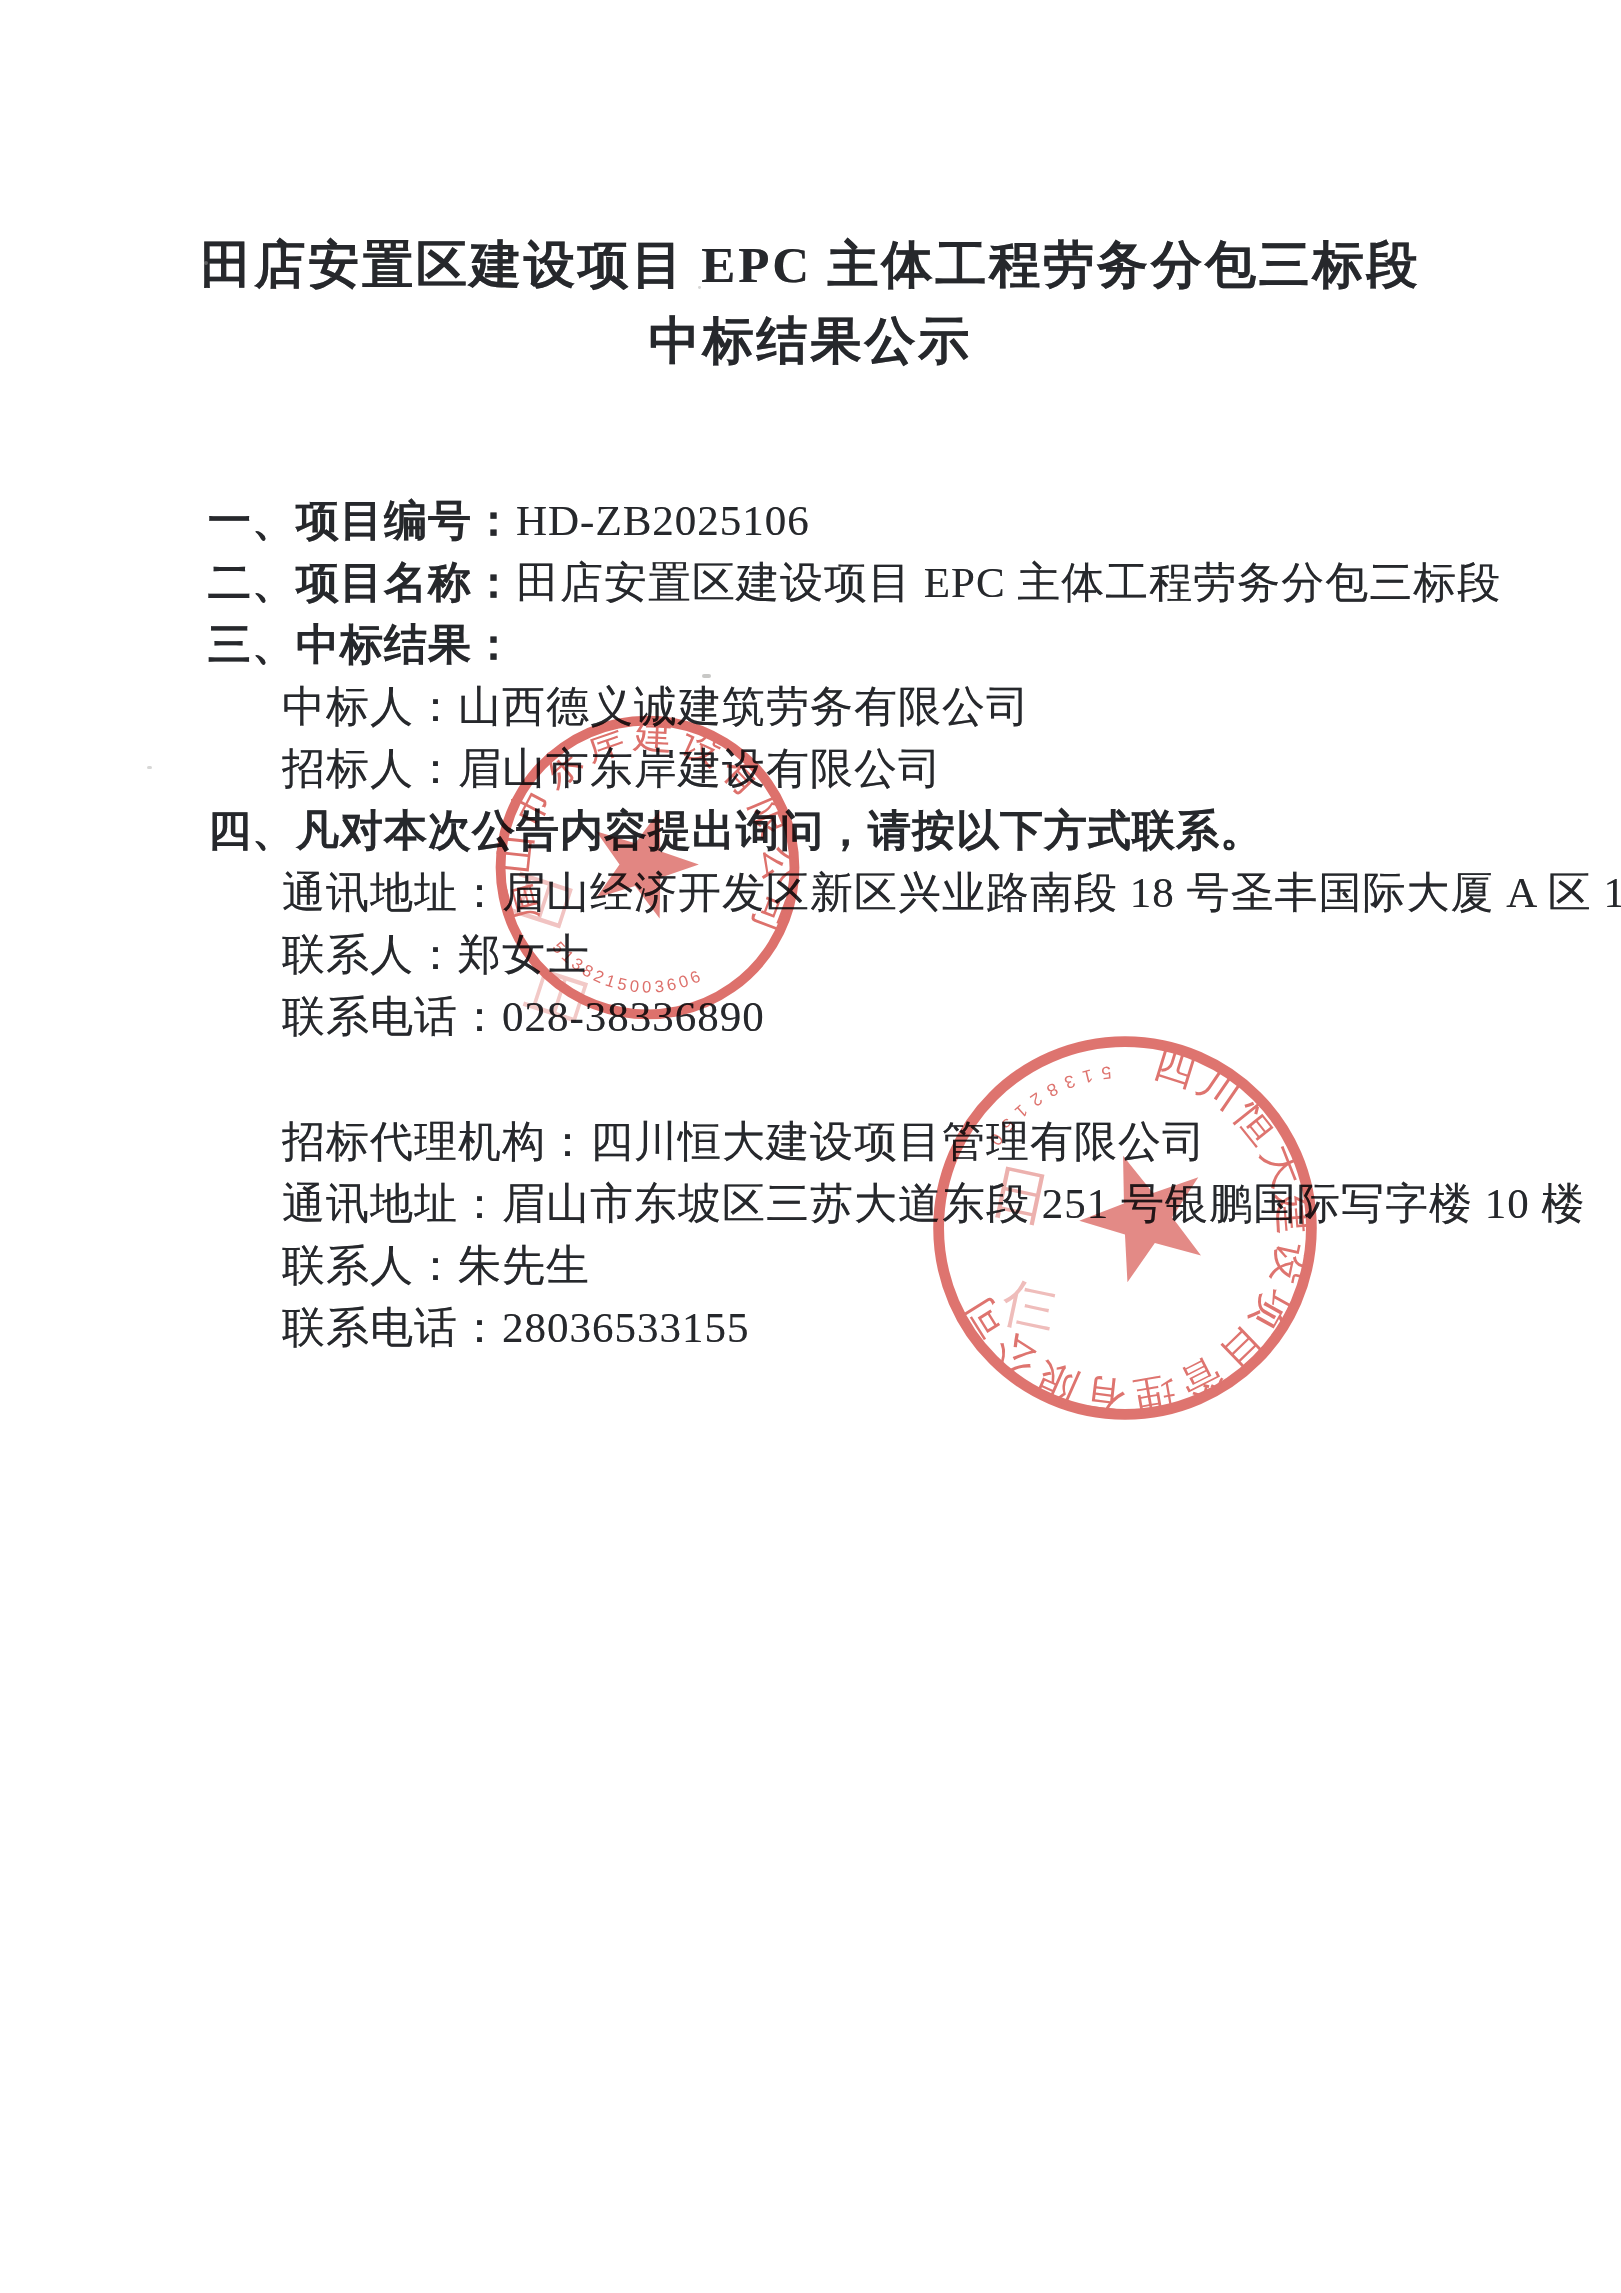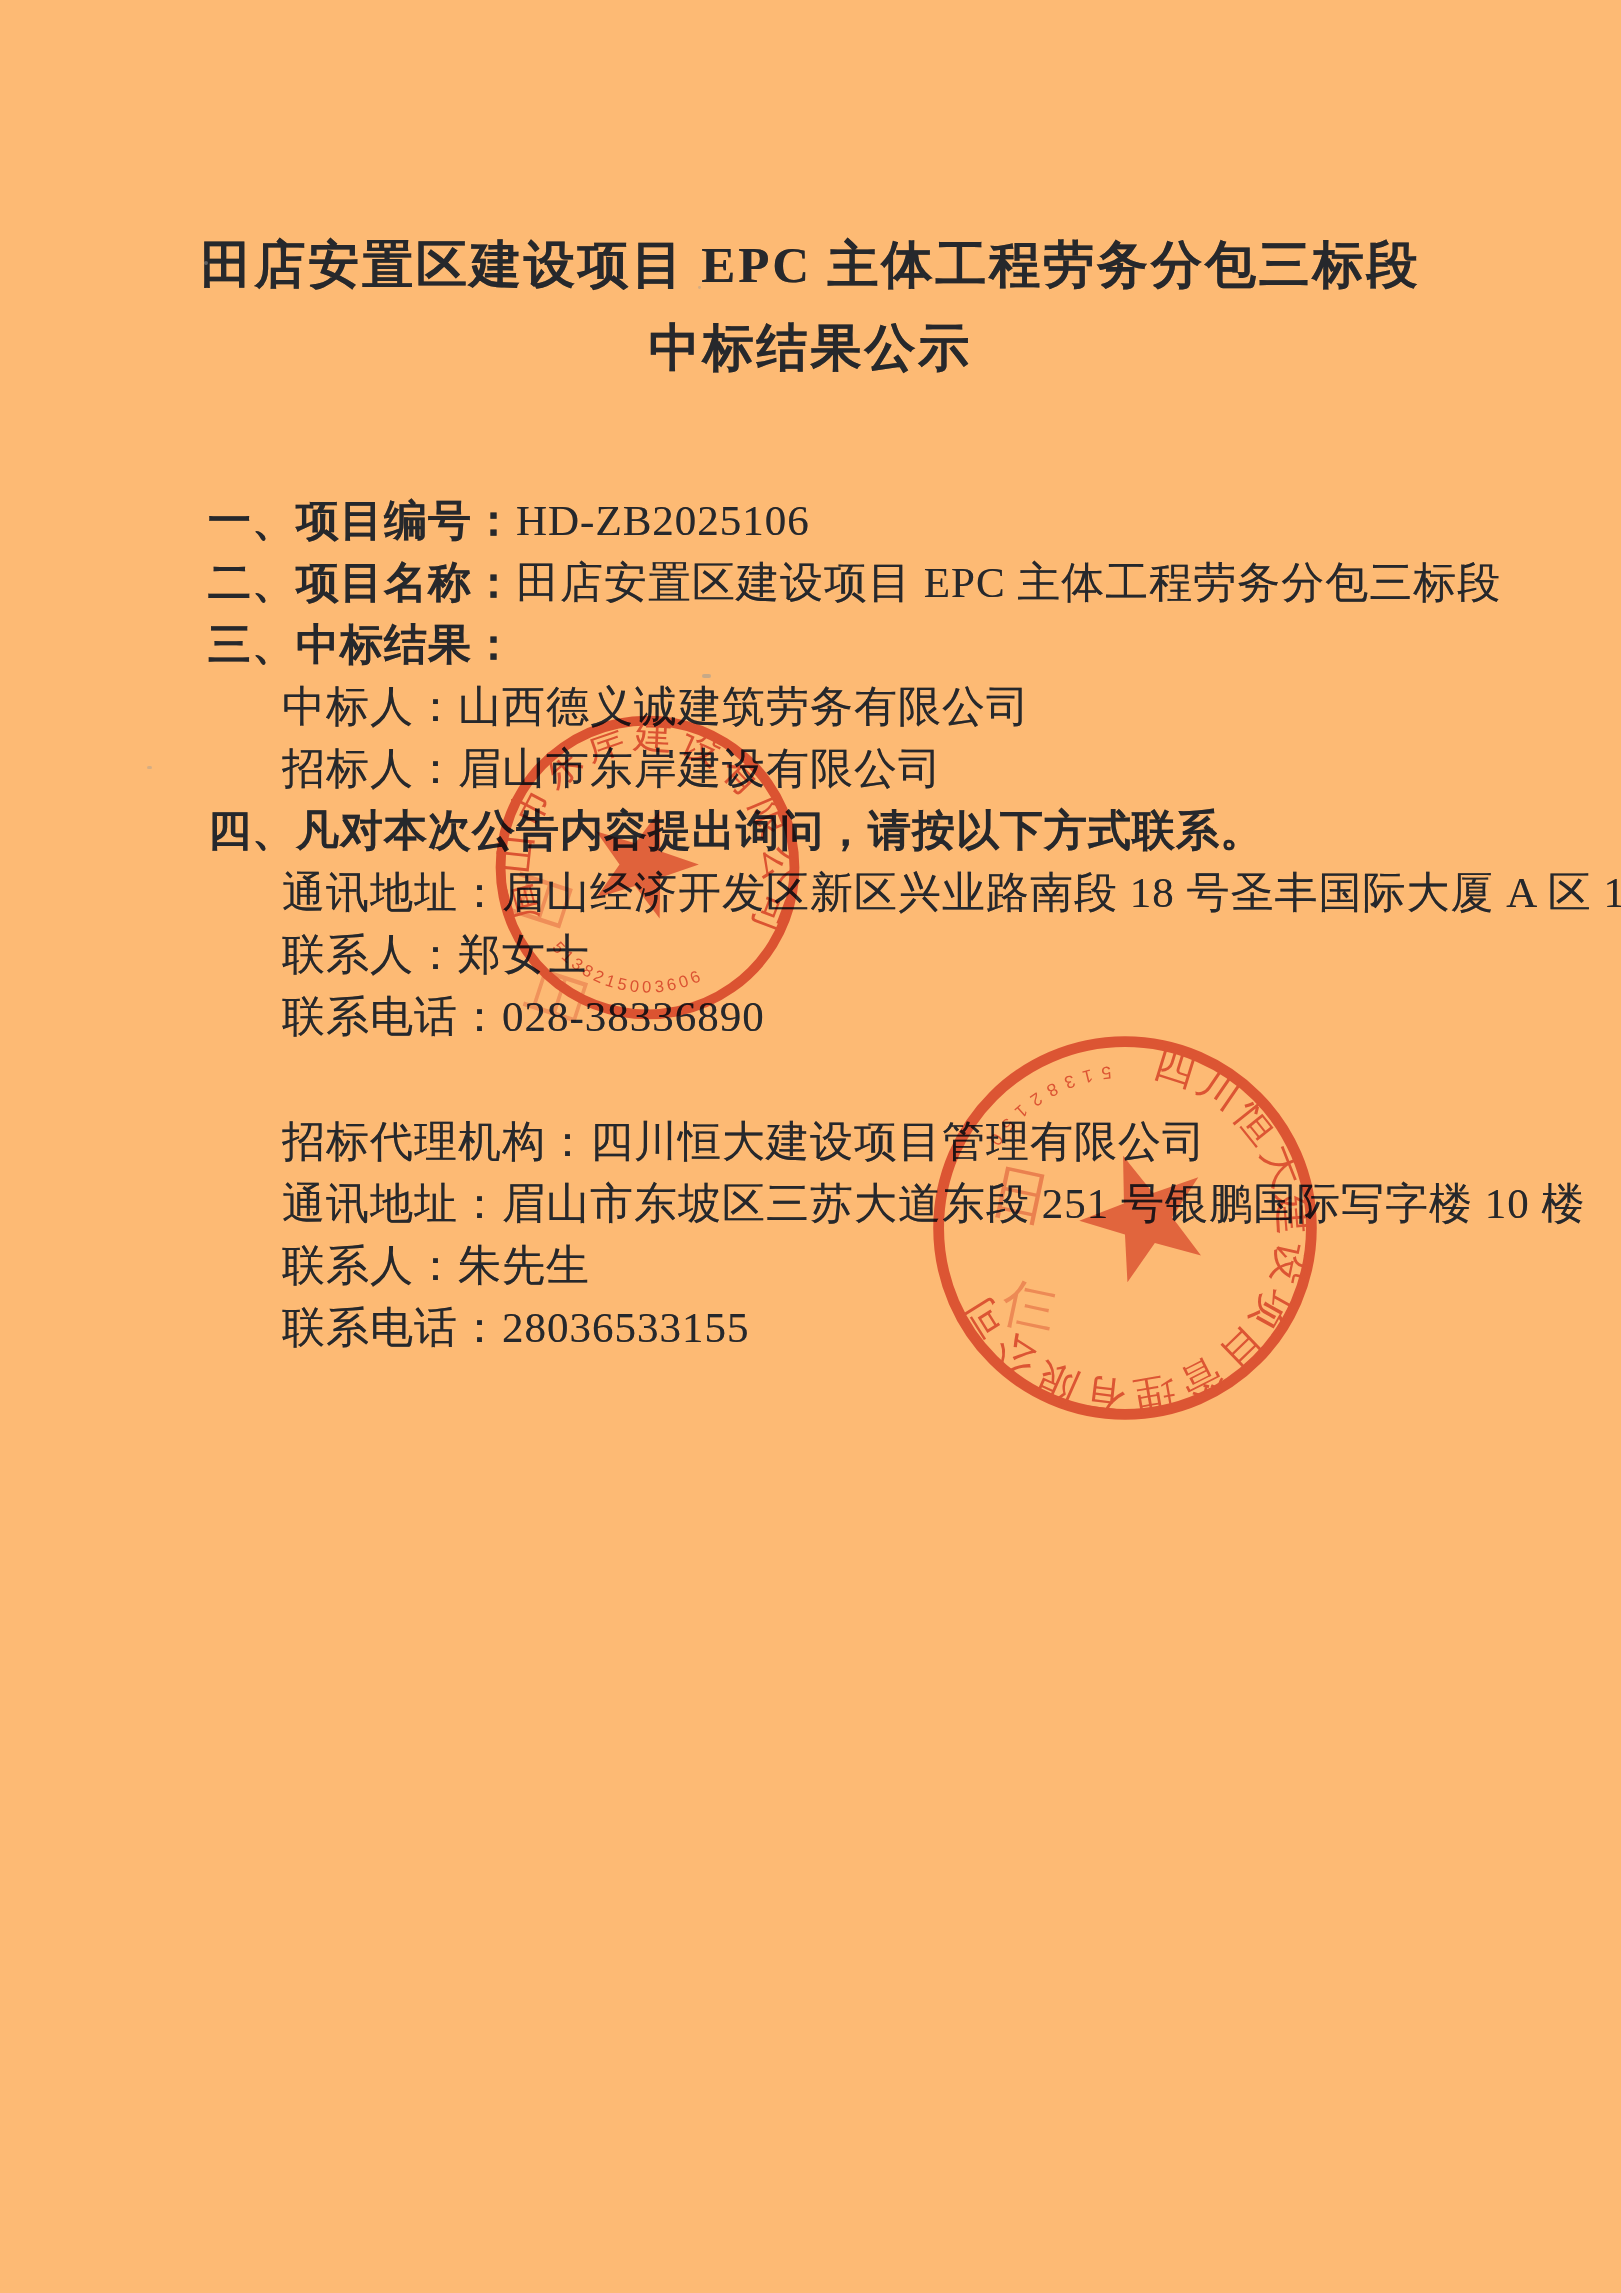--- a/index.html
+++ b/index.html
@@ -1,31 +1,31 @@
 <!DOCTYPE html>
 <html><head>
 <meta charset="utf-8">
 <style>
   html,body{margin:0;padding:0;background:#e8e8e8;}
   .page{
     position:relative;
     width:1621px;height:2294px;
     margin:0 auto;
-    background:#fdba74;
+    background:#ffffff;
     overflow:hidden;
     font-family:"Liberation Serif","DejaVu Serif",serif;
     color:#26282c;
   }
   .titles{position:absolute;left:0;top:233px;width:100%;text-align:center;}
   .title{
     font-size:51px;font-weight:bold;letter-spacing:2.9px;
     line-height:65px;margin:0;
     text-shadow:0 0 0.5px rgba(20,20,20,.5);
   }
-  .title2{margin-top:18px;text-align:center;}
+  .title2{margin-top:11px;text-align:center;}
   .body-text{
     position:absolute;left:208px;top:490px;width:1235px;
   }
   .line{
     font-size:43px;line-height:62px;letter-spacing:1px;
     white-space:nowrap;
     text-shadow:0 0 0.5px rgba(20,20,20,.45);
   }
   .line .lbl{font-weight:bold;}
   .lv2{padding-left:74px;}

